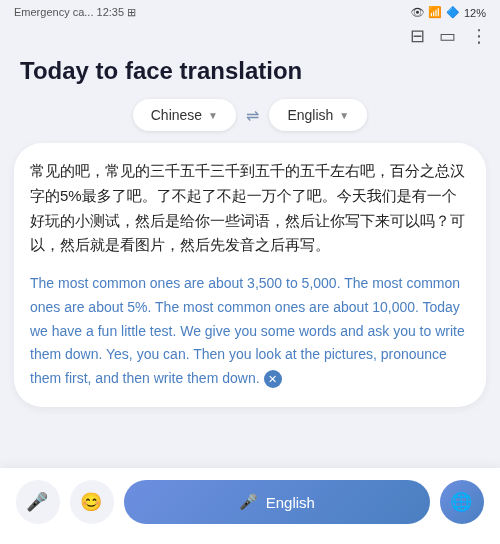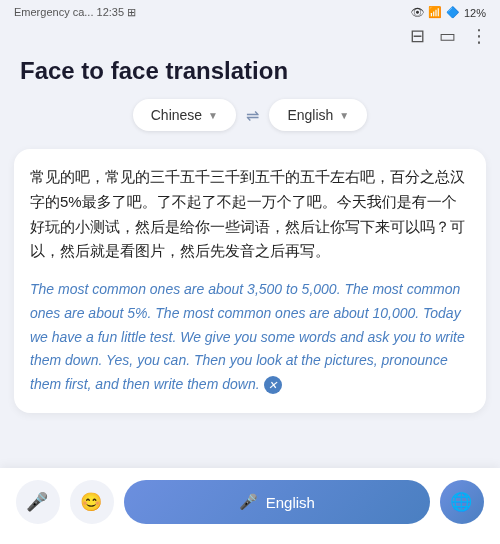--- a/index.html
+++ b/index.html
@@ -54,21 +54,21 @@
       font-weight: 600;
       color: #1a1a2e;
       padding: 4px 20px 14px 20px;
     }
 
     .lang-selector {
       display: flex;
       align-items: center;
       justify-content: center;
       gap: 10px;
-      padding: 0 20px 18px 20px;
+      padding: 0 20px 12px 20px;
     }
 
     .lang-btn {
       background: white;
       border: none;
       border-radius: 20px;
       padding: 8px 18px;
       font-size: 14px;
       color: #333;
       cursor: pointer;
@@ -85,37 +85,36 @@
 
     .swap-icon {
       color: #7b8fb0;
       font-size: 16px;
       cursor: pointer;
     }
 
     .translation-card {
       margin: 0 14px;
       background: white;
-      border-radius: 16px;
+      border-radius: 28px;
       padding: 16px;
       box-shadow: 0 2px 8px rgba(0,0,0,0.06);
     }
 
     .source-text {
       font-size: 15px;
       color: #222;
       line-height: 1.65;
       margin-bottom: 14px;
     }
 
     .translated-text {
       font-size: 14px;
       color: #4a7fc1;
       line-height: 1.7;
-      font-style: italic;
       position: relative;
     }
 
     .close-btn {
       display: inline-block;
       width: 18px;
       height: 18px;
       background: #4a7fc1;
       border-radius: 50%;
       color: white;
@@ -205,21 +204,21 @@
     <span>12%</span>
   </div>
 </div>
 
 <div class="top-toolbar">
   <span class="toolbar-icon">⊟</span>
   <span class="toolbar-icon">▭</span>
   <span class="toolbar-icon">⋮</span>
 </div>
 
-<div class="page-title">Face to face translation</div>
+<div class="page-title">Today to face translation</div>
 
 <div class="lang-selector">
   <button class="lang-btn">
     <span>Chinese</span>
     <span class="arrow">▼</span>
   </button>
   <span class="swap-icon">⇌</span>
   <button class="lang-btn">
     <span>English</span>
     <span class="arrow">▼</span>

